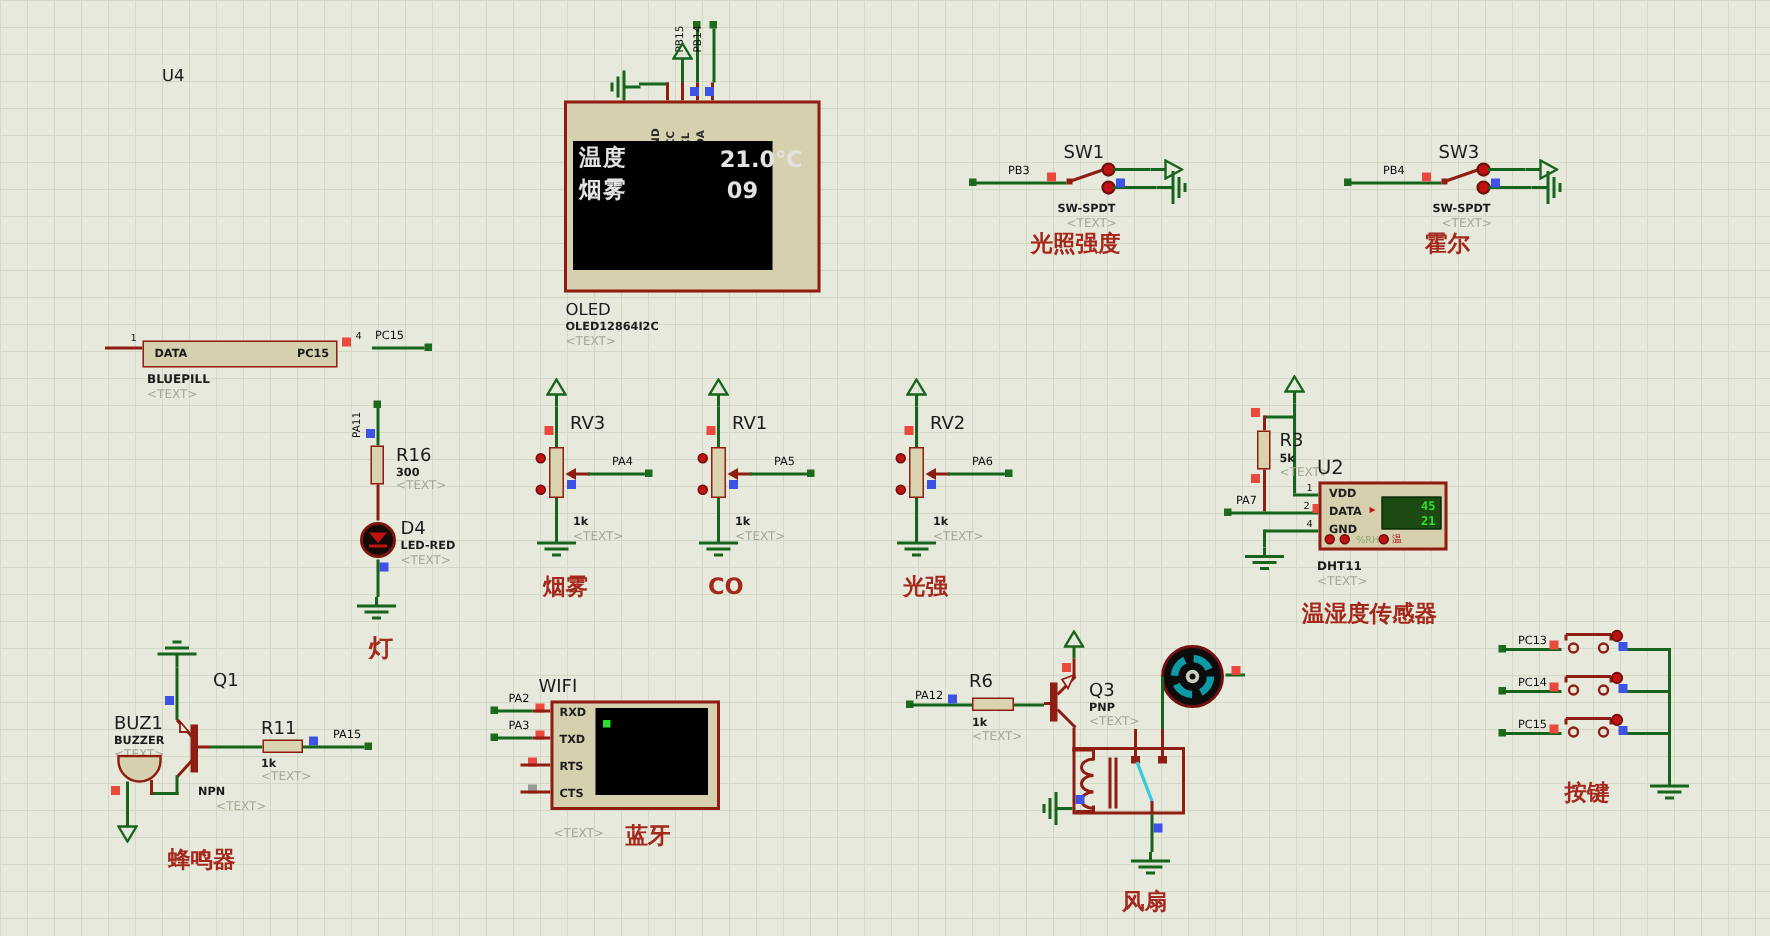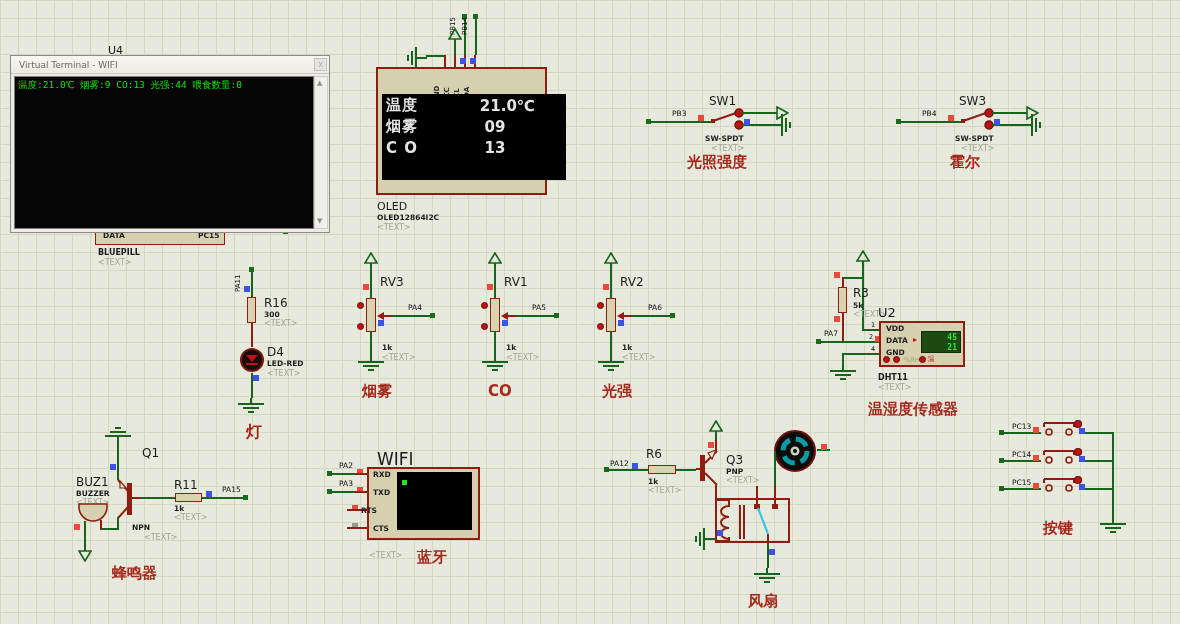--- a/index.html
+++ b/index.html
@@ -91,33 +91,28 @@
     <div class="mb" style="left:100px;top:58px"></div>
     <span class="rot" style="left:69px;top:65px;font-size:6.5px">1</span>
     <span class="rot" style="left:79px;top:65px;font-size:6.5px">2</span>
     <span class="rot" style="left:89px;top:65px;font-size:6.5px">3</span>
     <span class="rot" style="left:99px;top:65px;font-size:6.5px">4</span>
     <div class="cbody" style="left:6px;top:67px;width:171px;height:128px">
       <span class="rot" style="left:63px;top:27px;font-size:7px;font-weight:bold;color:#2a2a2a">GND</span>
       <span class="rot" style="left:73px;top:27px;font-size:7px;font-weight:bold;color:#2a2a2a">VCC</span>
       <span class="rot" style="left:83px;top:27px;font-size:7px;font-weight:bold;color:#2a2a2a">SCL</span>
       <span class="rot" style="left:93px;top:27px;font-size:7px;font-weight:bold;color:#2a2a2a">SDA</span>
-      <div class="abs" style="left:4px;top:25px;width:184px;height:86px;background:#000;padding:1px 2px;box-sizing:border-box">
+      <div class="abs" style="left:4px;top:25px;width:133px;height:86px;background:#000;padding:1px 2px;box-sizing:border-box">
         <div class="oledrow">
             <span class="l">温度</span>
             <span class="v right">21.0℃</span>
           </div>
         <div class="oledrow">
             <span class="l">烟雾</span>
             <span class="v">09</span>
-            <span class="s"></span>
-          </div>
-        <div class="oledrow">
-            <span class="l">C O</span>
-            <span class="v">13</span>
             <span class="s"></span>
           </div>
       </div>
     </div>
     <span class="ref" style="left:7px;top:201px;font-size:11px">OLED</span>
     <span class="val" style="left:7px;top:214px">OLED12864I2C</span>
     <span class="ph" style="left:7px;top:224px">&lt;TEXT&gt;</span>
   </div>
 
   <div class="grp" style="left:645px;top:95px;width:160px;height:80px">
@@ -221,21 +216,21 @@
     <div class="mb" style="left:22px;top:68px"></div>
     <div class="wv" style="left:14px;top:80px;height:24px"></div>
     <span class="val" style="left:26px;top:92px">1k</span>
     <span class="ph" style="left:26px;top:102px">&lt;TEXT&gt;</span>
     <svg class="abs" style="left:1px;top:104px" width="28" height="18" viewBox="0 0 28 18">
         <path d="M14,0 V6 M1,6 H27 M6,10 H22 M11,14 H17" stroke="#17651c" stroke-width="2" fill="none"></path>
       </svg>
     <span class="cap" style="left:6px;top:132px">烟雾</span>
   </div>
 
-  <div class="grp" style="left:480px;top:252px;width:100px;height:150px">
+  <div class="grp" style="left:464px;top:252px;width:100px;height:150px">
     <svg class="abs" style="left:8px;top:0" width="14" height="20" viewBox="0 0 14 20">
         <path d="M7,19 V11" stroke="#17651c" stroke-width="2"></path>
         <polygon points="7,1 13,11 1,11" fill="none" stroke="#17651c" stroke-width="1.6"></polygon>
       </svg>
     <div class="wv" style="left:14px;top:19px;height:27px"></div>
     <div class="mr" style="left:7px;top:32px"></div>
     <span class="ref" style="left:24px;top:24px">RV1</span>
     <div class="rbox" style="left:10px;top:46px;width:10px;height:34px"></div>
     <div class="dotc" style="left:1px;top:50px"></div>
     <div class="dotc" style="left:1px;top:71px"></div>
@@ -367,39 +362,39 @@
     <div class="mb" style="left:146px;top:71px"></div>
     <div class="wh" style="left:142px;top:77px;width:41px"></div>
     <div class="gsq" style="left:183px;top:75px"></div>
     <span class="net" style="left:162px;top:66px">PA15</span>
     <span class="val" style="left:72px;top:104px">NPN</span>
     <span class="ph" style="left:84px;top:114px">&lt;TEXT&gt;</span>
     <span class="cap" style="left:52px;top:146px">蜂鸣器</span>
   </div>
 
   <div class="grp" style="left:325px;top:440px;width:175px;height:135px">
-    <span class="ref" style="left:52px;top:11px;font-size:17px">WIFI</span>
+    <span class="ref" style="left:34px;top:11px;font-size:12px">WIFI</span>
     <div class="gsq" style="left:2px;top:31px"></div>
     <div class="wh" style="left:4px;top:33px;width:26px"></div>
     <span class="net" style="left:14px;top:22px">PA2</span>
     <div class="mr" style="left:32px;top:29px"></div>
     <div class="rh" style="left:30px;top:33px;width:12px"></div>
     <div class="gsq" style="left:2px;top:49px"></div>
     <div class="wh" style="left:4px;top:51px;width:26px"></div>
     <span class="net" style="left:14px;top:40px">PA3</span>
     <div class="mr" style="left:32px;top:47px"></div>
     <div class="rh" style="left:30px;top:51px;width:12px"></div>
     <div class="mr" style="left:27px;top:65px"></div>
     <div class="rh" style="left:22px;top:69px;width:20px"></div>
     <div class="mg" style="left:27px;top:83px"></div>
     <div class="rh" style="left:22px;top:87px;width:20px"></div>
     <div class="cbody" style="left:42px;top:27px;width:113px;height:73px"></div>
     <span class="val" style="left:48px;top:31px">RXD</span>
     <span class="val" style="left:48px;top:49px">TXD</span>
-    <span class="val" style="left:36px;top:67px">RTS</span>
+    <span class="val" style="left:48px;top:67px">RTS</span>
     <span class="val" style="left:48px;top:85px">CTS</span>
     <div class="abs" style="left:72px;top:32px;width:75px;height:58px;background:#000"></div>
     <div class="abs" style="left:77px;top:40px;width:5px;height:5px;background:#2ae02a"></div>
     <span class="ph" style="left:44px;top:112px">&lt;TEXT&gt;</span>
     <span class="cap" style="left:92px;top:110px">蓝牙</span>
   </div>
 
   <div class="grp" style="left:600px;top:410px;width:245px;height:205px">
     <span class="net" style="left:10px;top:50px">PA12</span>
     <div class="gsq" style="left:4px;top:57px"></div>
@@ -503,27 +498,14 @@
     <div class="wh" style="left:88px;top:73px;width:31px"></div>
     <div class="mb" style="left:84px;top:69px"></div>
 
     <div class="wv" style="left:117px;top:17px;height:88px"></div>
     <svg class="abs" style="left:104px;top:103px" width="28" height="18" viewBox="0 0 28 18">
         <path d="M14,0 V6 M1,6 H27 M6,10 H22 M11,14 H17" stroke="#17651c" stroke-width="2" fill="none"></path>
       </svg>
     <span class="cap" style="left:48px;top:106px">按键</span>
   </div>
 
-  <div id="term">
-    <div class="tbar">
-      <span class="ttl">Virtual Terminal - WIFI</span>
-      <div class="tx">x</div>
-    </div>
-    <div class="scr">
-      <span class="tline">温度:21.0℃ 烟雾:9 CO:13 光强:44 喂食数量:0</span>
-    </div>
-    <div class="sbar">
-      <span class="sa" style="top:3px">▲</span>
-      <span class="sa" style="bottom:3px">▼</span>
-    </div>
-  </div>
 
 </div>
 
 </body></html>

